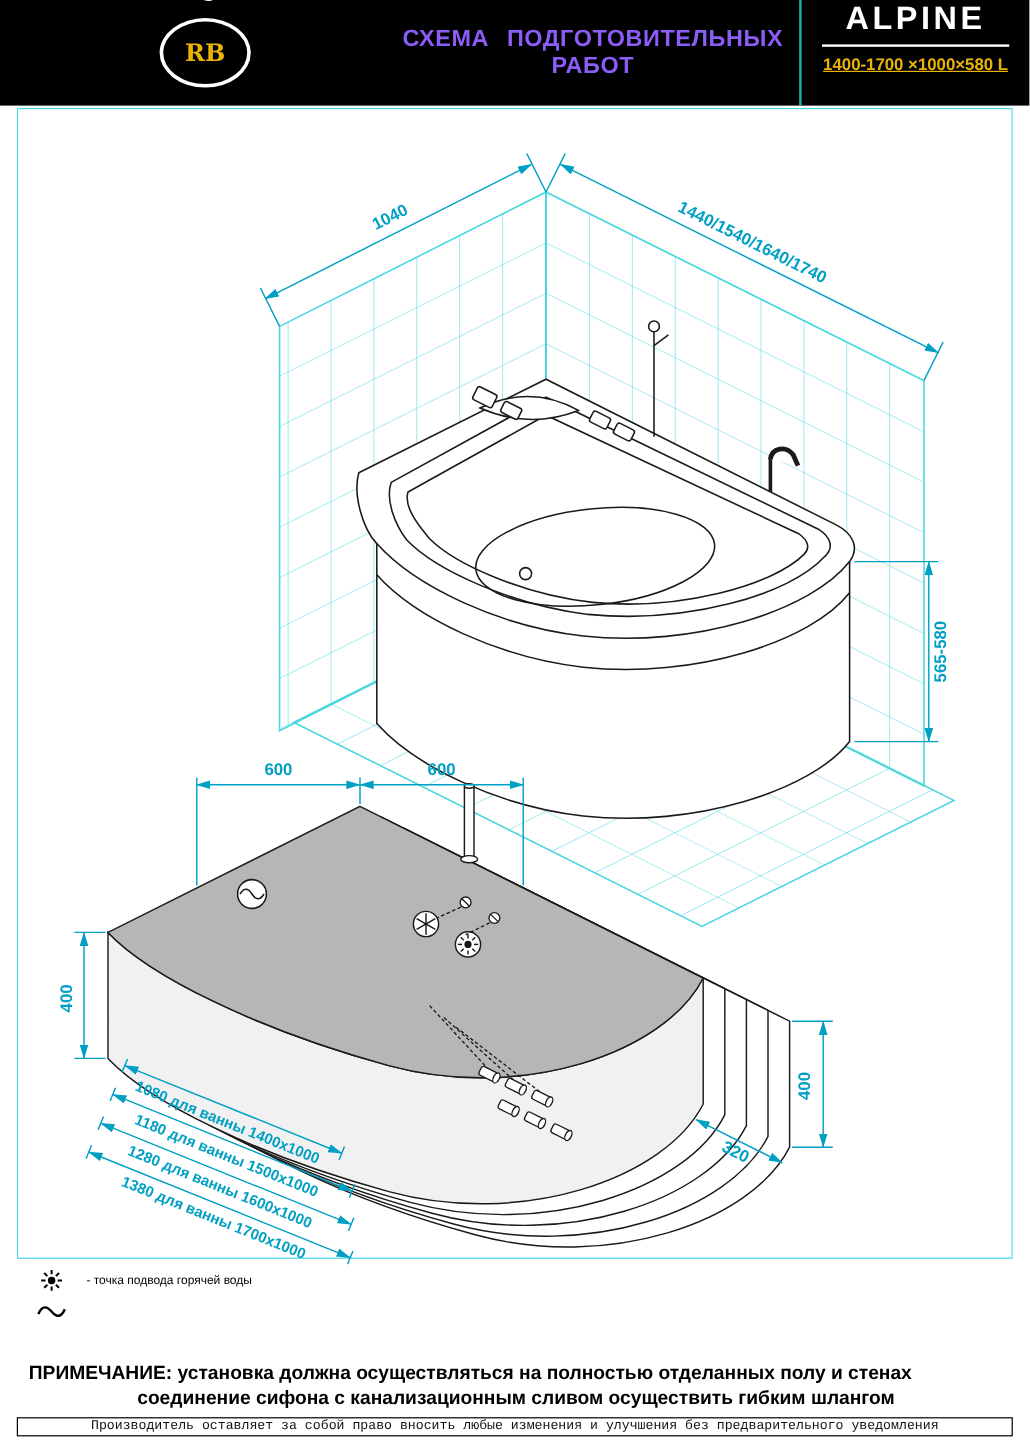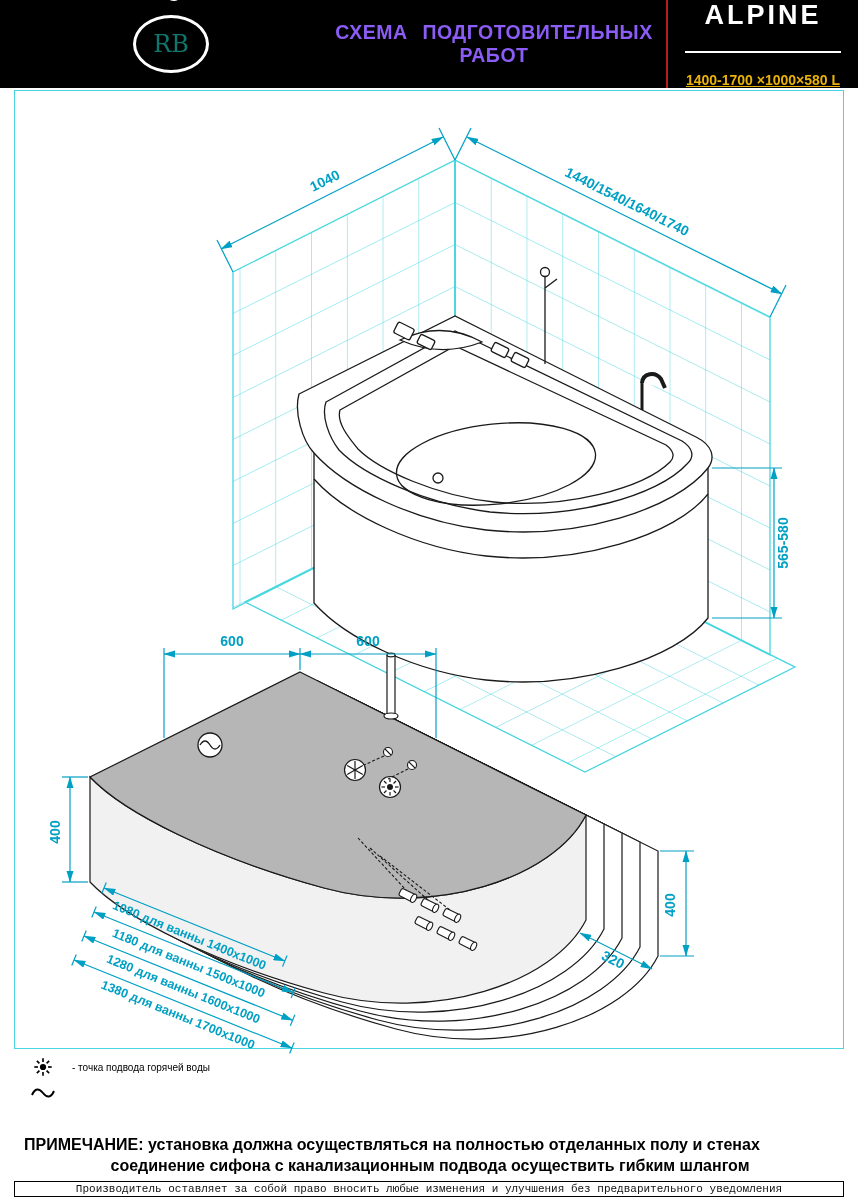--- a/index.html
+++ b/index.html
@@ -6,25 +6,25 @@
   .page{position:relative;width:858px;height:1200px;background:#fff;overflow:hidden;
         font-family:"Liberation Sans",sans-serif;}
 
   
   .header{position:absolute;left:0;top:0;width:858px;height:88px;background:#000;
           display:flex;align-items:center;}
   .logo{display:flex;align-items:center;gap:13px;padding-left:20px;width:322px;box-sizing:border-box;flex-direction:column;}
   .brand-word{font-family:"DejaVu Serif",serif;font-weight:bold;font-size:34px;color:#fff;letter-spacing:1px;}
   .oval{width:70px;height:52px;border:3px solid #fff;border-radius:50%;display:flex;
         align-items:center;justify-content:center;flex:none;}
-  .rb{font-family:"DejaVu Serif",serif;font-weight:normal;font-size:24px;color:#0f766e;}
+  .rb{font-family:"DejaVu Serif",serif;font-weight:bold;font-size:20px;color:#eab308;}
   .doc-title{flex:1;color:#8b5cf6;font-weight:bold;font-size:19.5px;letter-spacing:.5px;word-spacing:9px;
              text-align:center;padding:0 6px;}
-  .model-box{width:192px;height:100%;border-left:2px solid #b91c1c;display:flex;flex-direction:column;
-             align-items:center;justify-content:space-between;gap:6px;box-sizing:border-box;}
+  .model-box{width:192px;height:100%;border-left:2px solid #14b8a6;display:flex;flex-direction:column;
+             align-items:center;justify-content:flex-start;gap:6px;box-sizing:border-box;}
   .model-name{color:#fff;font-weight:bold;font-size:27px;letter-spacing:3px;}
   .model-divider{width:82%;border-top:2px solid #fff;height:0;}
   .model-size{color:#eab308;font-weight:bold;font-size:14px;white-space:nowrap;text-decoration:underline;}
 
   
   .main-svg{position:absolute;left:14px;top:88px;}
   .dim{fill:#00a0c4;stroke:none;font-size:14px;font-weight:600;text-anchor:middle;
        font-family:"Liberation Sans",sans-serif;}
   .sz{font-size:12.5px;font-weight:600;}
 
@@ -292,18 +292,18 @@
         </svg>
       </span>
     </div>
   </div>
 
   <div class="note">
     <div class="note-l1">
       <span>ПРИМЕЧАНИЕ:</span>
       <span>установка должна осуществляться на полностью отделанных полу и стенах</span>
     </div>
-    <div class="note-l2">соединение сифона с канализационным подвода осуществить гибким шлангом</div>
+    <div class="note-l2">соединение сифона с канализационным сливом осуществить гибким шлангом</div>
   </div>
 
   <div class="footer">Производитель оставляет за собой право вносить любые изменения и улучшения без предварительного уведомления</div>
 
 </div>
 
 </body></html>

